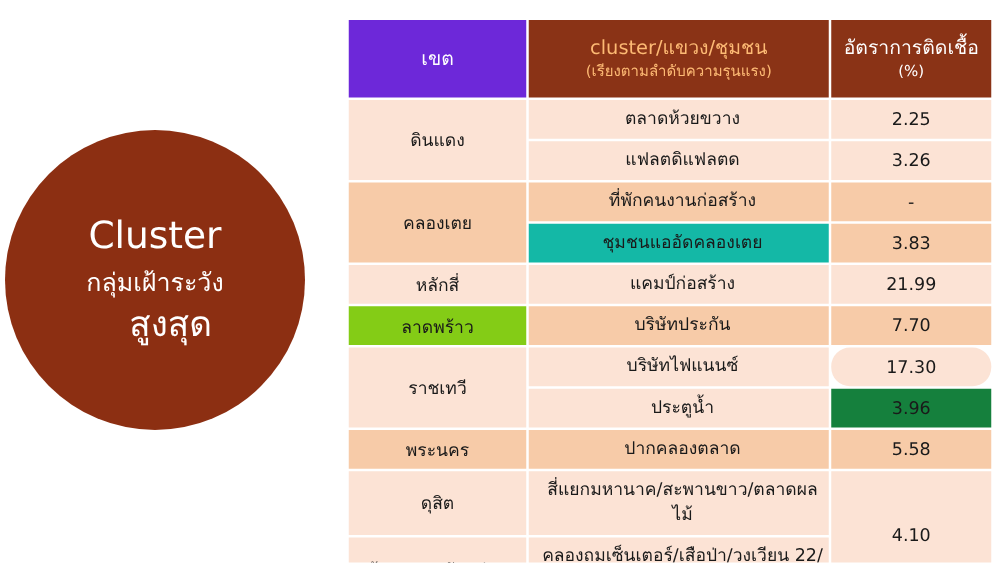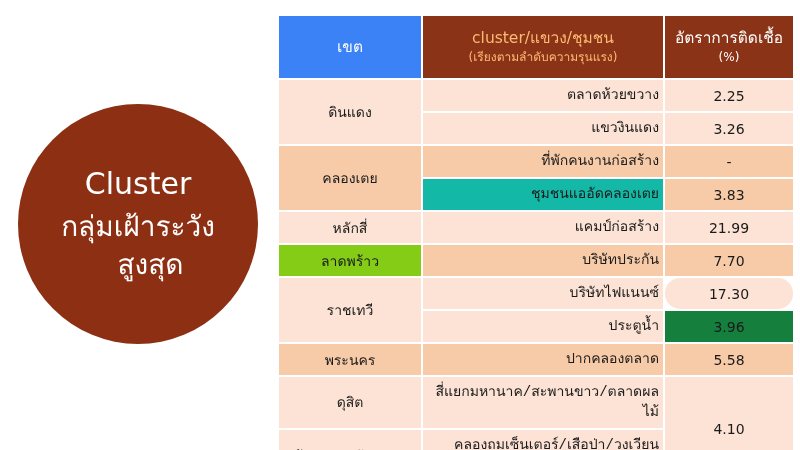--- a/index.html
+++ b/index.html
@@ -11,41 +11,41 @@
     width: 800px;
     height: 450px;
     position: relative;
     overflow: hidden;
     font-family: "DejaVu Sans", "Liberation Sans", sans-serif;
   }
 
   
   #cluster-badge {
     position: absolute;
-    left: 18px;
+    left: 4px;
     top: 104px;
     width: 240px;
     height: 240px;
     border-radius: 50%;
     background: #8C2F12;
     display: flex;
     flex-direction: column;
     align-items: center;
     justify-content: center;
     box-sizing: border-box;
     padding: 0 18px;
   }
   #cluster-badge .line {
     color: #ffffff;
     text-align: center;
     line-height: 1.28;
     white-space: nowrap;
   }
   #cluster-badge .line-1 { font-size: 30px; margin-bottom: 6px; }
-  #cluster-badge .line-2 { font-size: 28px; margin-bottom: 2px; }
+  #cluster-badge .line-2 { font-size: 20px; margin-bottom: 2px; }
   #cluster-badge .line-3 { font-size: 28px; margin-left: 25px; }
 
   
   #infection-table {
     position: absolute;
     left: 277px;
     top: 14px;
     width: 516px;
     border-collapse: separate;
     border-spacing: 2px;
@@ -73,21 +73,21 @@
 
   
   .c-district,
   .c-cluster,
   .c-rate {
     color: #1a1a1a;
     font-size: 14px;
     box-sizing: border-box;
   }
   .c-district { text-align: center; padding: 3px 4px !important; }
-  .c-cluster  { text-align: right;   padding: 5px 4px 5px 10px !important; line-height: 1.45; font-family: Liberation Mono, monospace; }
+  .c-cluster  { text-align: center;   padding: 5px 4px 5px 10px !important; line-height: 1.45; }
   .c-rate     { text-align: center; padding: 3px 4px !important; }
 
   
   .band-light { background: #FCE3D5; }
   .band-dark  { background: #F7CBA8; }
 
   .row-1line { height: 31px; }
   .row-2line { height: 52px; }
 </style>
 </head>
@@ -100,41 +100,41 @@
 </div>
 
 <table id="infection-table">
   <colgroup>
     <col style="width:142px">
     <col style="width:240px">
     <col style="width:128px">
   </colgroup>
   <thead>
     <tr>
-      <th class="hdr" style="background: #3b82f6; color: rgb(255, 255, 255);">
+      <th class="hdr" style="background: #6d28d9; color: rgb(255, 255, 255);">
         <div class="hdr-main">เขต</div>
       </th>
       <th class="hdr" style="background: rgb(138, 51, 22); color: #fdba74;">
         <div class="hdr-main">cluster/แขวง/ชุมชน</div>
         <div class="hdr-sub">(เรียงตามลำดับความรุนแรง)</div>
       </th>
       <th class="hdr" style="background: rgb(138, 51, 22); color: rgb(255, 255, 255);">
         <div class="hdr-main">อัตราการติดเชื้อ</div>
         <div class="hdr-sub">(%)</div>
       </th>
     </tr>
   </thead>
   <tbody id="table-body">
       <tr class="row-1line">
         <td class="c-district band-light" rowspan="2" style="background: rgb(252, 227, 213);">ดินแดง</td>
         <td class="c-cluster band-light" style="background: rgb(252, 227, 213);">ตลาดห้วยขวาง</td>
         <td class="c-rate band-light" style="background: rgb(252, 227, 213);">2.25</td>
       </tr>
       <tr class="row-1line">
-        <td class="c-cluster band-light" style="background: rgb(252, 227, 213);">แขวงินแดง</td>
+        <td class="c-cluster band-light" style="background: rgb(252, 227, 213);">แฟลตดิแฟลตด</td>
         <td class="c-rate band-light" style="background: rgb(252, 227, 213);">3.26</td>
       </tr>
       <tr class="row-1line">
         <td class="c-district band-dark" rowspan="2" style="background: rgb(247, 203, 168);">คลองเตย</td>
         <td class="c-cluster band-dark" style="background: rgb(247, 203, 168);">ที่พักคนงานก่อสร้าง</td>
         <td class="c-rate band-dark" style="background: rgb(247, 203, 168);">-</td>
       </tr>
       <tr class="row-1line">
         <td class="c-cluster band-dark" style="background: #14b8a6;">ชุมชนแออัดคลองเตย</td>
         <td class="c-rate band-dark" style="background: rgb(247, 203, 168);">3.83</td>

